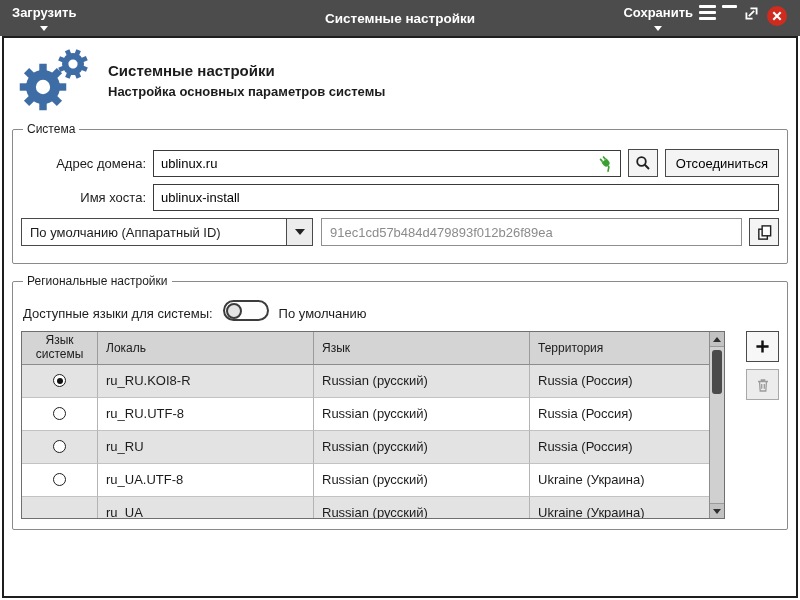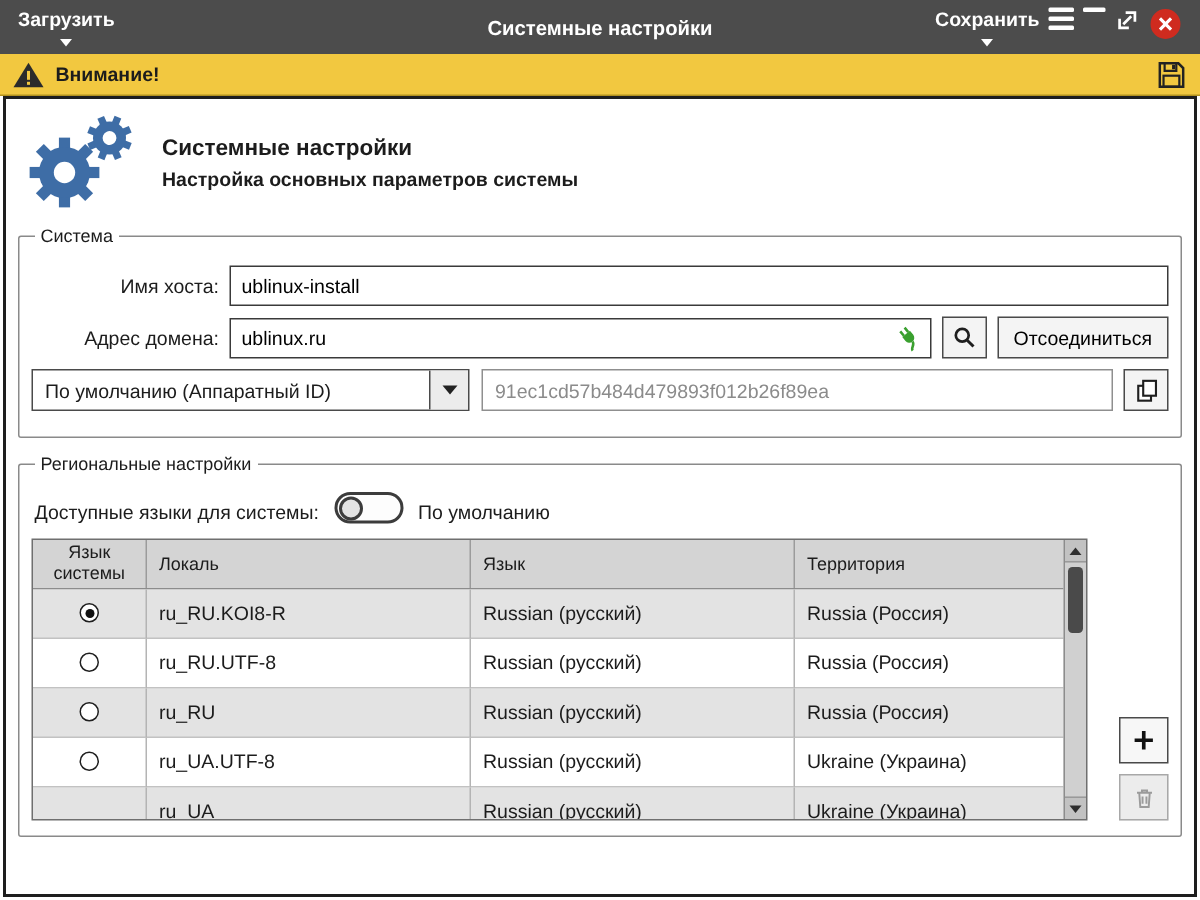--- a/index.html
+++ b/index.html
@@ -72,21 +72,21 @@
   .toggle-row { display:flex; align-items:flex-end; gap:10px; margin:6px 0 10px 2px; }
   .toggle {
     width:46px; height:21px; border:2px solid #3c3c3c; border-radius:12px; background:#fdfdfd;
     position:relative; cursor:pointer; flex:0 0 46px;
   }
   .toggle .knob {
     position:absolute; left:1px; top:0.5px; width:16px; height:16px; border-radius:50%;
     background:#e3e3e3; border:2px solid #3c3c3c;
   }
 
-  .table-area { display:flex; align-items:flex-end; gap:21px; }
+  .table-area { display:flex; align-items:flex-start; gap:21px; }
   .table-wrap { flex:1; border:1px solid #6f6f6f; position:relative; height:188px; overflow:hidden; background:#fff; }
   .tgrid { margin-right:15px; }
   .thead { display:grid; grid-template-columns:76px 216px 216px 1fr; background:var(--header-gray,#d4d4d4); border-bottom:1px solid #8c8c8c; min-height:32px; }
   .th { font-size:12px; padding:2px 8px; display:flex; align-items:center; border-right:1px solid #9b9b9b; }
   .th:first-child { justify-content:center; text-align:center; padding:2px 4px; line-height:1.15; }
   .th:last-child { border-right:none; }
   .trow { display:grid; grid-template-columns:76px 216px 216px 1fr; height:33px; }
   .trow.odd { background:var(--row-alt,#e3e3e3); }
   .trow.even { background:#fff; }
   .td { padding:0 8px; display:flex; align-items:center; border-right:1px solid #b4b4b4; border-bottom:1px solid #c2c2c2; font-size:13px; white-space:nowrap; overflow:hidden; }
@@ -140,37 +140,20 @@
       </button>
       <button class="icon-btn">
         <svg width="22" height="22" viewBox="0 0 22 22">
           <circle cx="11" cy="11" r="10" fill="var(--close-red,#cf2b1f)"></circle>
           <path d="M7.3 7.3 L14.7 14.7 M14.7 7.3 L7.3 14.7" stroke="#fff" stroke-width="2.1"></path>
         </svg>
       </button>
     </div>
   </div>
 
-  <div class="warnbar">
-    <svg width="22" height="20" viewBox="0 0 24 22">
-      <polygon points="12,2 23,20 1,20" fill="#2b2b2b"></polygon>
-      <rect x="10.9" y="8" width="2.2" height="6.5" fill="var(--warning-bg,#f2c840)"></rect>
-      <rect x="10.9" y="16" width="2.2" height="2.2" fill="var(--warning-bg,#f2c840)"></rect>
-    </svg>
-    <span class="warn-text">Внимание!</span>
-    <span class="spacer"></span>
-    <button class="icon-btn">
-      <svg width="22" height="22" viewBox="0 0 24 24">
-        <path d="M3.5 3.5 h13.5 l3.5 3.5 v13.5 h-17 z" fill="none" stroke="#222" stroke-width="1.8"></path>
-        <path d="M7 3.5 v5.5 h8.5 v-5.5" fill="none" stroke="#222" stroke-width="1.6"></path>
-        <rect x="12.4" y="4.6" width="2.2" height="3.2" fill="#222"></rect>
-        <rect x="6.2" y="12.5" width="11.5" height="8" fill="none" stroke="#222" stroke-width="1.6"></rect>
-      </svg>
-    </button>
-  </div>
 
   <div class="content">
 
     <div class="app-header">
       <svg width="78" height="64" viewBox="0 0 78 64">
         <defs>
           <g id="gear">
             <g fill="var(--gear-blue,#3e6da6)">
               <rect x="-2.4" y="-15" width="4.8" height="7" transform="rotate(0)"></rect>
               <rect x="-2.4" y="-15" width="4.8" height="7" transform="rotate(45)"></rect>
@@ -191,25 +174,20 @@
       <div>
         <div class="app-title">Системные настройки</div>
         <div class="app-subtitle">Настройка основных параметров системы</div>
       </div>
     </div>
 
     <fieldset>
       <legend>Система</legend>
 
       <div class="form-row">
-        <label class="form-label">Имя хоста:</label>
-        <input class="text-input" type="text" value="ublinux-install" style="">
-      </div>
-
-      <div class="form-row">
         <label class="form-label">Адрес домена:</label>
         <span class="input-wrap">
           <input class="text-input" type="text" value="ublinux.ru" style="">
           <span class="plug-holder">
             <svg width="19" height="19" viewBox="0 0 20 20">
               <g transform="rotate(-40 10 10)" stroke="var(--plug-green,#3aa02f)" stroke-width="1.8" fill="none">
                 <path d="M8 2 v4 M12 2 v4"></path>
                 <path d="M6.5 6 h7 v3.5 a3.5 3.5 0 0 1 -7 0 z" fill="var(--plug-green,#3aa02f)" stroke="none"></path>
                 <path d="M10 13 c0 3 -4 2.5 -4 5"></path>
               </g>
@@ -219,20 +197,25 @@
         <button class="sq-btn">
           <svg width="16" height="16" viewBox="0 0 16 16">
             <circle cx="6.5" cy="6.5" r="4.3" stroke="#1f1f1f" stroke-width="1.8" fill="none"></circle>
             <path d="M9.8 9.8 L14 14" stroke="#1f1f1f" stroke-width="2"></path>
           </svg>
         </button>
         <button class="sq-btn txt-btn">Отсоединиться</button>
       </div>
 
       <div class="form-row">
+        <label class="form-label">Имя хоста:</label>
+        <input class="text-input" type="text" value="ublinux-install" style="">
+      </div>
+
+      <div class="form-row">
         <div class="combo">
           <span class="combo-text">По умолчанию (Аппаратный ID)</span>
           <span class="combo-arrow">
             <span class="caret"></span>
           </span>
         </div>
         <input class="id-input" type="text" readonly="" value="91ec1cd57b484d479893f012b26f89ea" style="">
         <button class="sq-btn">
           <svg width="17" height="17" viewBox="0 0 18 18">
             <rect x="3" y="5.5" width="9" height="10.5" fill="#fff" stroke="#1f1f1f" stroke-width="1.5"></rect>

